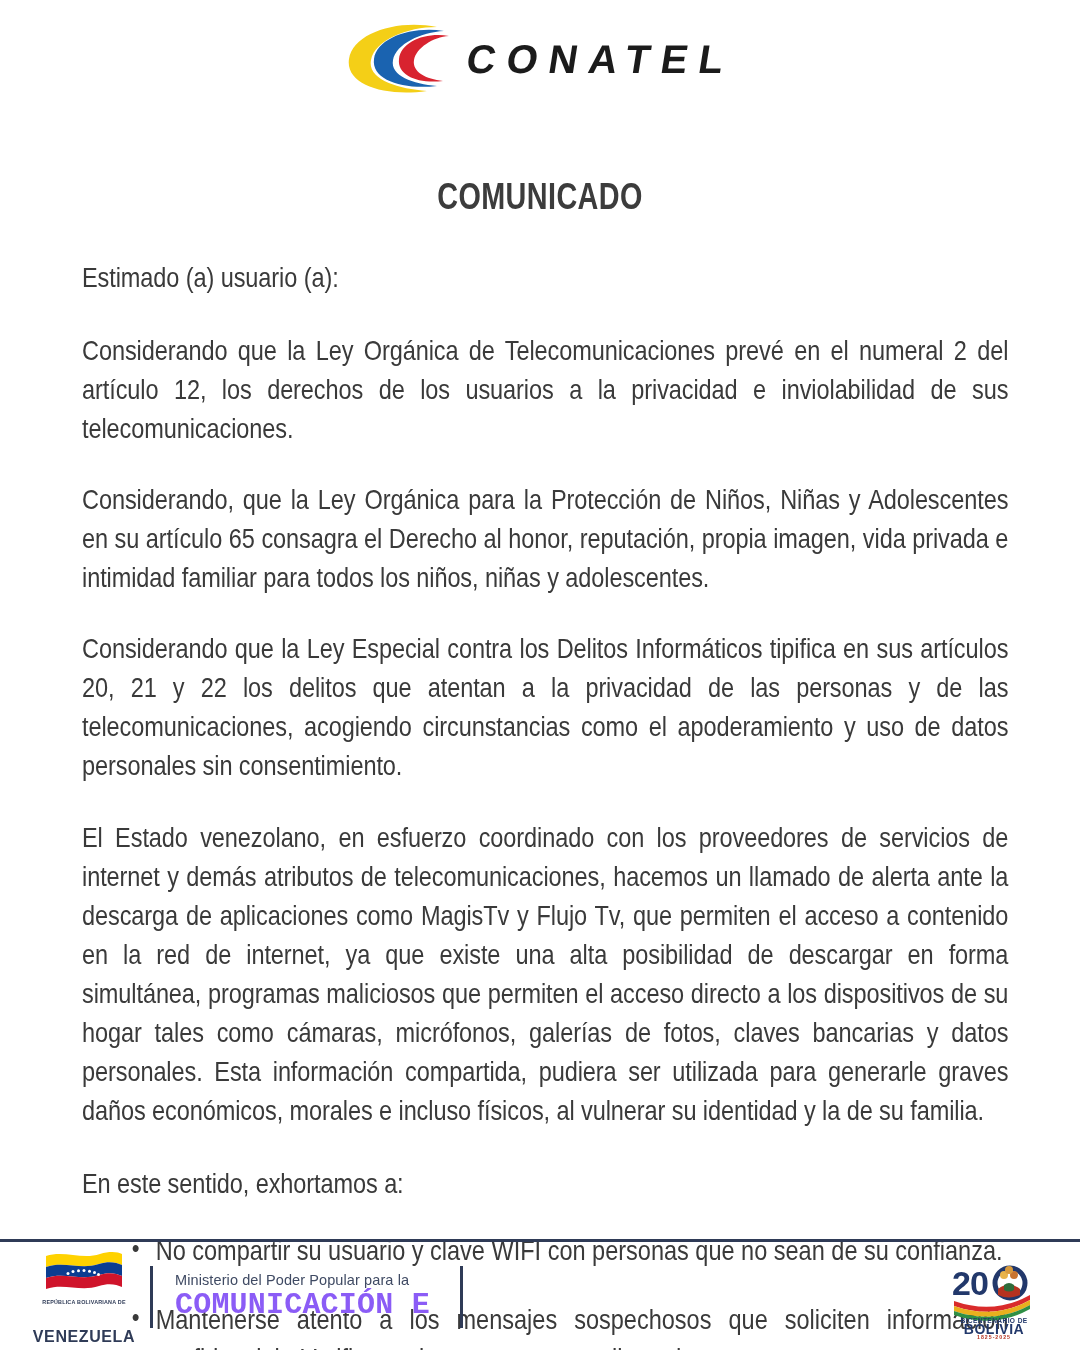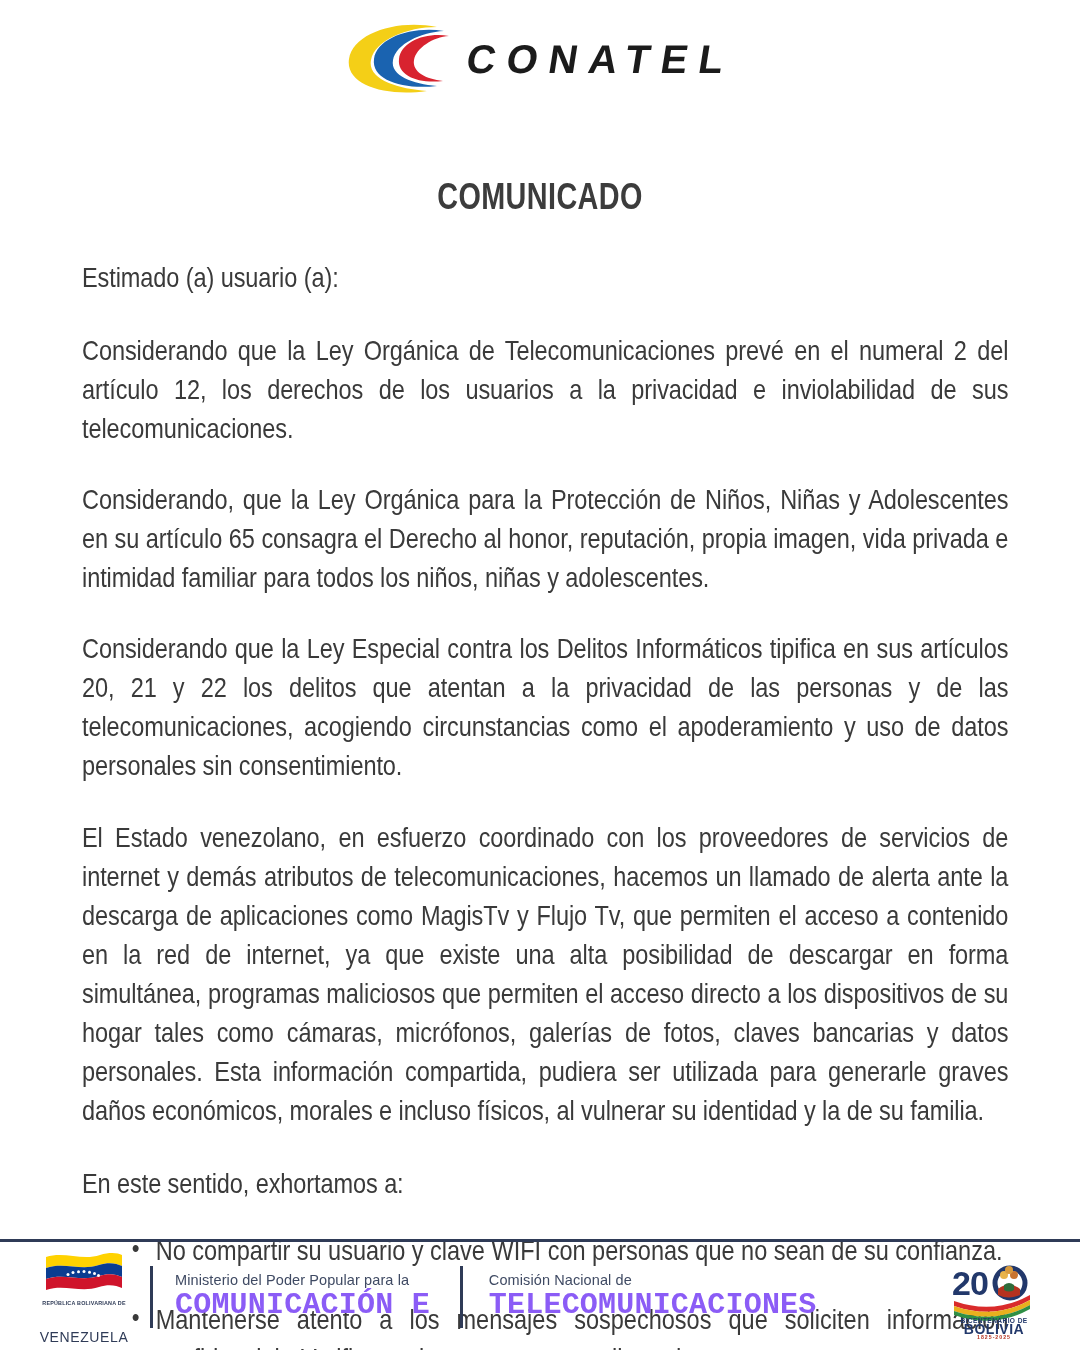--- a/index.html
+++ b/index.html
@@ -137,22 +137,22 @@
     font-family:"Liberation Sans", sans-serif;
     font-size:5.4px;
     font-weight:700;
     color:#2f3b57;
     letter-spacing:0.2px;
     margin-top:3px;
     white-space:nowrap;
   }
   .flag-cap-big {
     font-family:"Liberation Sans", sans-serif;
-    font-size:14px;
-    font-weight:400;
+    font-size:16px;
+    font-weight:700;
     color:#2f3b57;
     letter-spacing:0.6px;
     line-height:1.05;
     margin-top:24px;
   }
 
   .vdivider {
     width:3px;
     height:62px;
     background:#2f3b57;
@@ -246,24 +246,20 @@
 
   <div class="vdivider"></div>
 
   <div class="foot-text-block">
     <div class="foot-kicker">Ministerio del Poder Popular para la</div>
     <div class="foot-main">COMUNICACIÓN E</div>
   </div>
 
   <div class="vdivider second"></div>
 
-  <div class="foot-text-block">
-    <div class="foot-kicker">Comisión Nacional de</div>
-    <div class="foot-main wide">TELECOMUNICACIONES</div>
-  </div>
 
   <div class="footer-spacer"></div>
 
   <svg class="bicentenario" viewBox="0 0 112 84">
 
     <text x="14" y="40" font-family="Liberation Sans, sans-serif" font-size="34" font-weight="700" fill="#22386b">2</text>
     <text x="32" y="40" font-family="Liberation Sans, sans-serif" font-size="34" font-weight="700" fill="#22386b">0</text>
     <circle cx="72" cy="28" r="15" fill="none" stroke="#22386b" stroke-width="5"></circle>
 
     <g>

